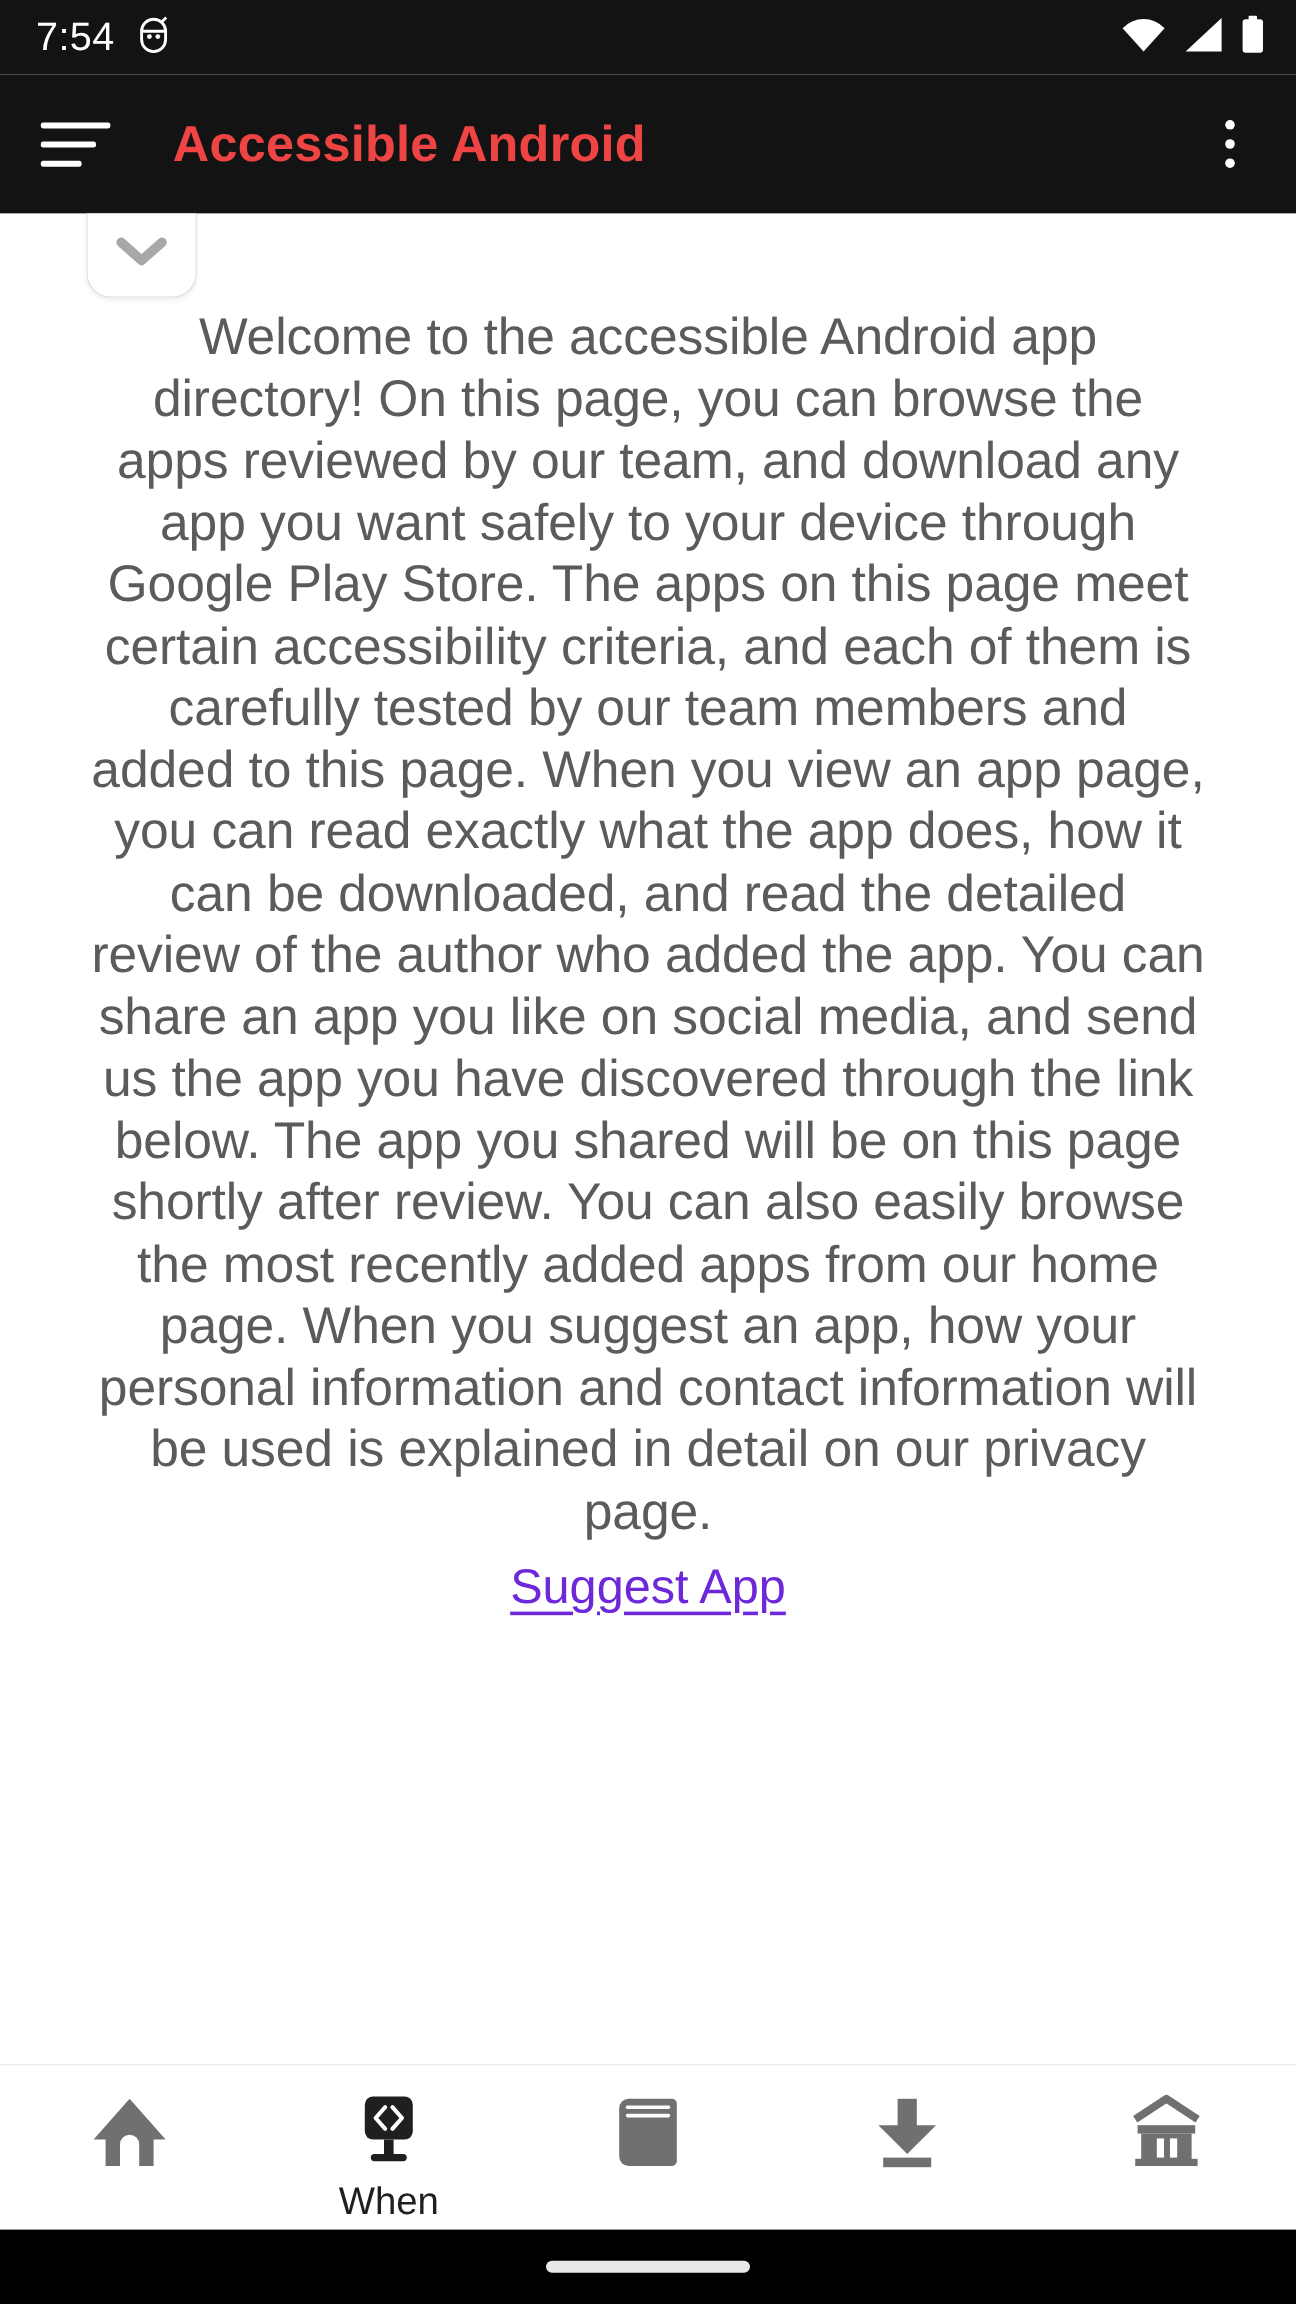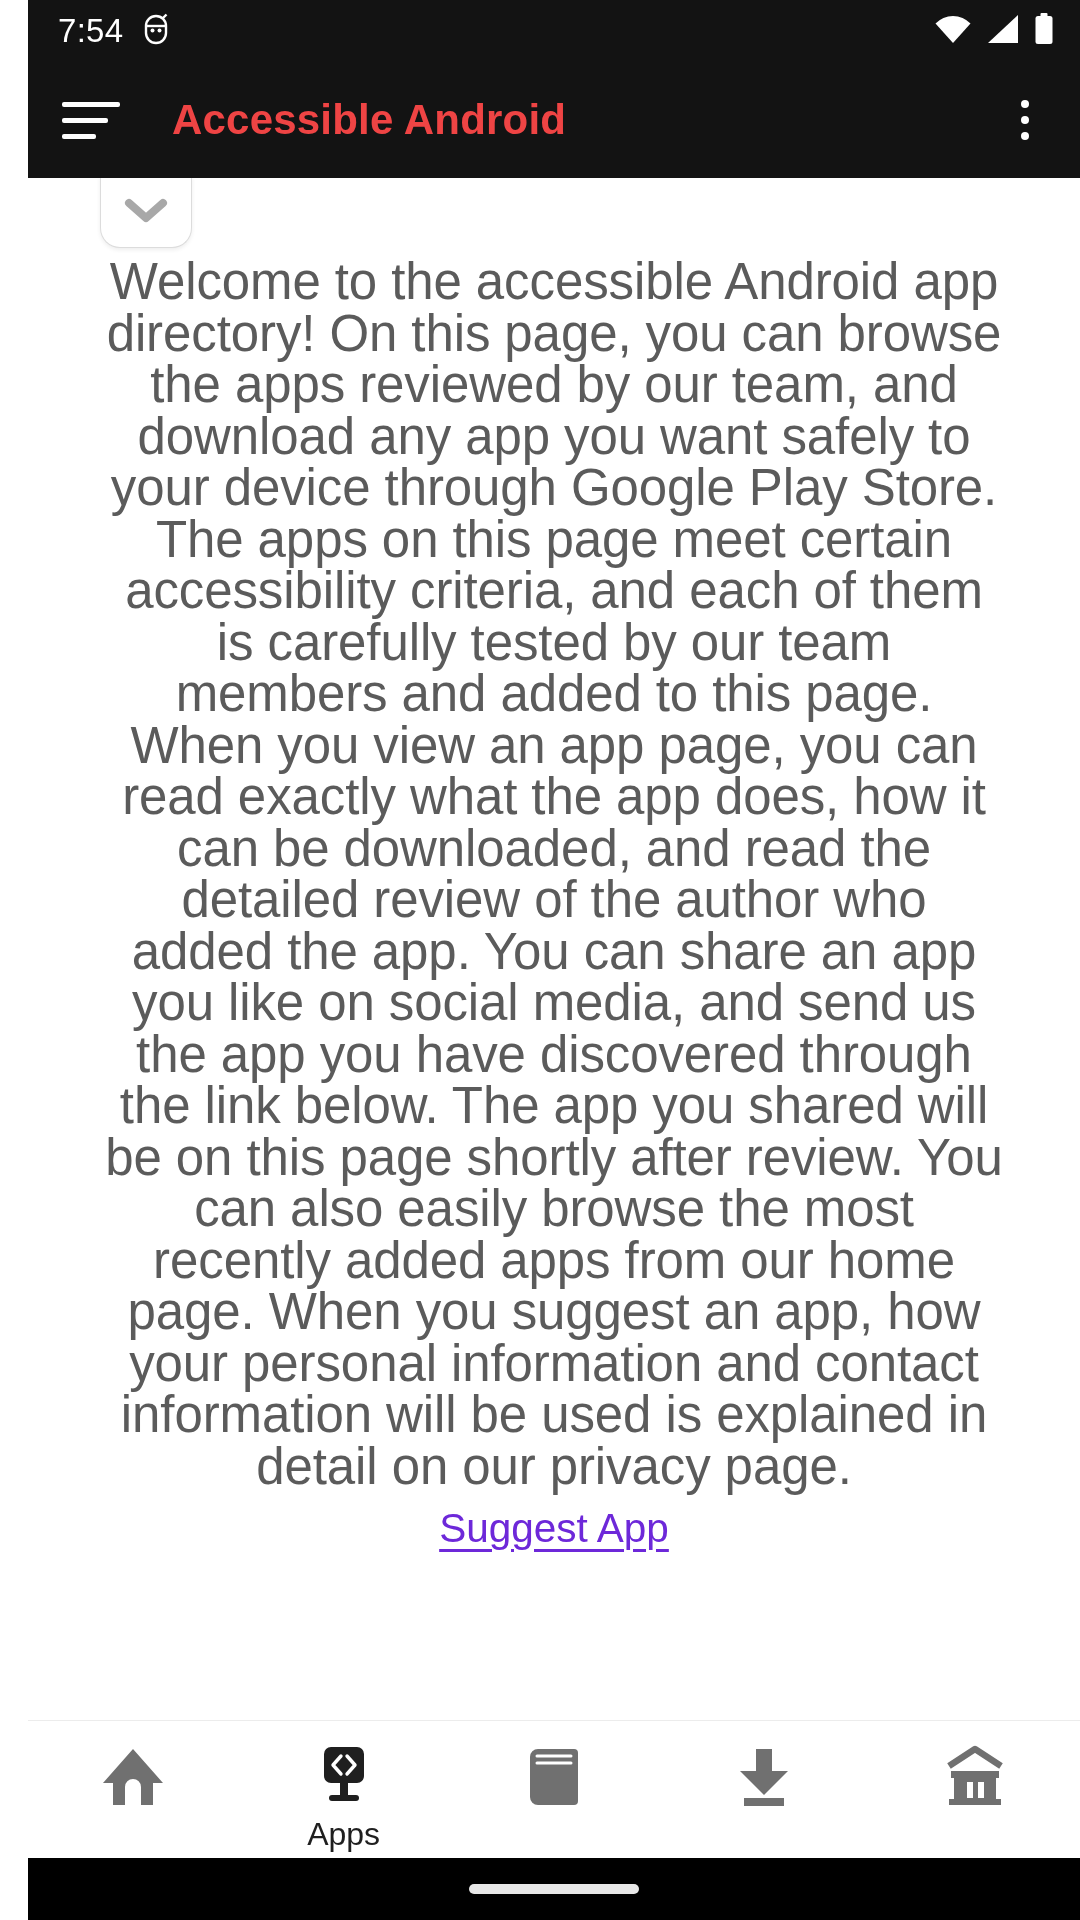--- a/index.html
+++ b/index.html
@@ -7,21 +7,20 @@
     width:1080px; height:1920px;
     background:#ffffff;
     font-family:"Liberation Sans", sans-serif;
     overflow:hidden;
   }
   #screen {
     position:relative;
     width:1080px; height:1920px;
     display:flex; flex-direction:column;
     background:#ffffff;
-    padding-left:28px;
   }
 
   
   .status-bar {
     height:62px;
     background:#131313;
     display:flex; align-items:center;
     padding:0 26px 0 30px;
     flex:0 0 auto;
   }
@@ -72,21 +71,21 @@
   .content-area {
     position:relative;
     flex:1 1 auto;
     background:#ffffff;
     overflow:hidden;
   }
   .content-inner {
     padding:78px 76px 0 76px;
   }
   .intro-text {
-    font-size:51px;
+    font-size:43px;
     line-height:51.5px;
     color:#5b5b5b;
     text-align:center;
     letter-spacing:-0.1px;
   }
   .suggest-wrap {
     text-align:center;
     margin-top:11px;
   }
   .suggest-link {
@@ -238,21 +237,21 @@
     <div class="nav-item">
       <div class="nav-icon-box">
         <svg width="66" height="62" viewBox="0 0 66 62">
           <rect x="13" y="1" width="40" height="36" rx="7" fill="#1f1f1f"></rect>
           <path d="M30 10 L22 19 L30 28" fill="none" stroke="#ffffff" stroke-width="3.4" stroke-linecap="round" stroke-linejoin="round"></path>
           <path d="M36 10 L44 19 L36 28" fill="none" stroke="#ffffff" stroke-width="3.4" stroke-linecap="round" stroke-linejoin="round"></path>
           <rect x="29" y="37" width="8" height="12" fill="#1f1f1f"></rect>
           <rect x="18" y="49" width="30" height="6" rx="3" fill="#1f1f1f"></rect>
         </svg>
       </div>
-      <div class="nav-label">Apps</div>
+      <div class="nav-label">When</div>
     </div>
 
     <div class="nav-item">
       <div class="nav-icon-box">
         <svg width="60" height="64" viewBox="0 0 60 64">
           <path d="M14 4 H50 A4 4 0 0 1 54 8 V56 A4 4 0 0 1 50 60 H14 A8 8 0 0 1 6 52 V12 A8 8 0 0 1 14 4 Z" fill="#707070"></path>
           <path d="M13 11 H47" stroke="#ffffff" stroke-width="3" stroke-linecap="round"></path>
           <path d="M13 18 H47" stroke="#ffffff" stroke-width="3" stroke-linecap="round"></path>
         </svg>
       </div>

